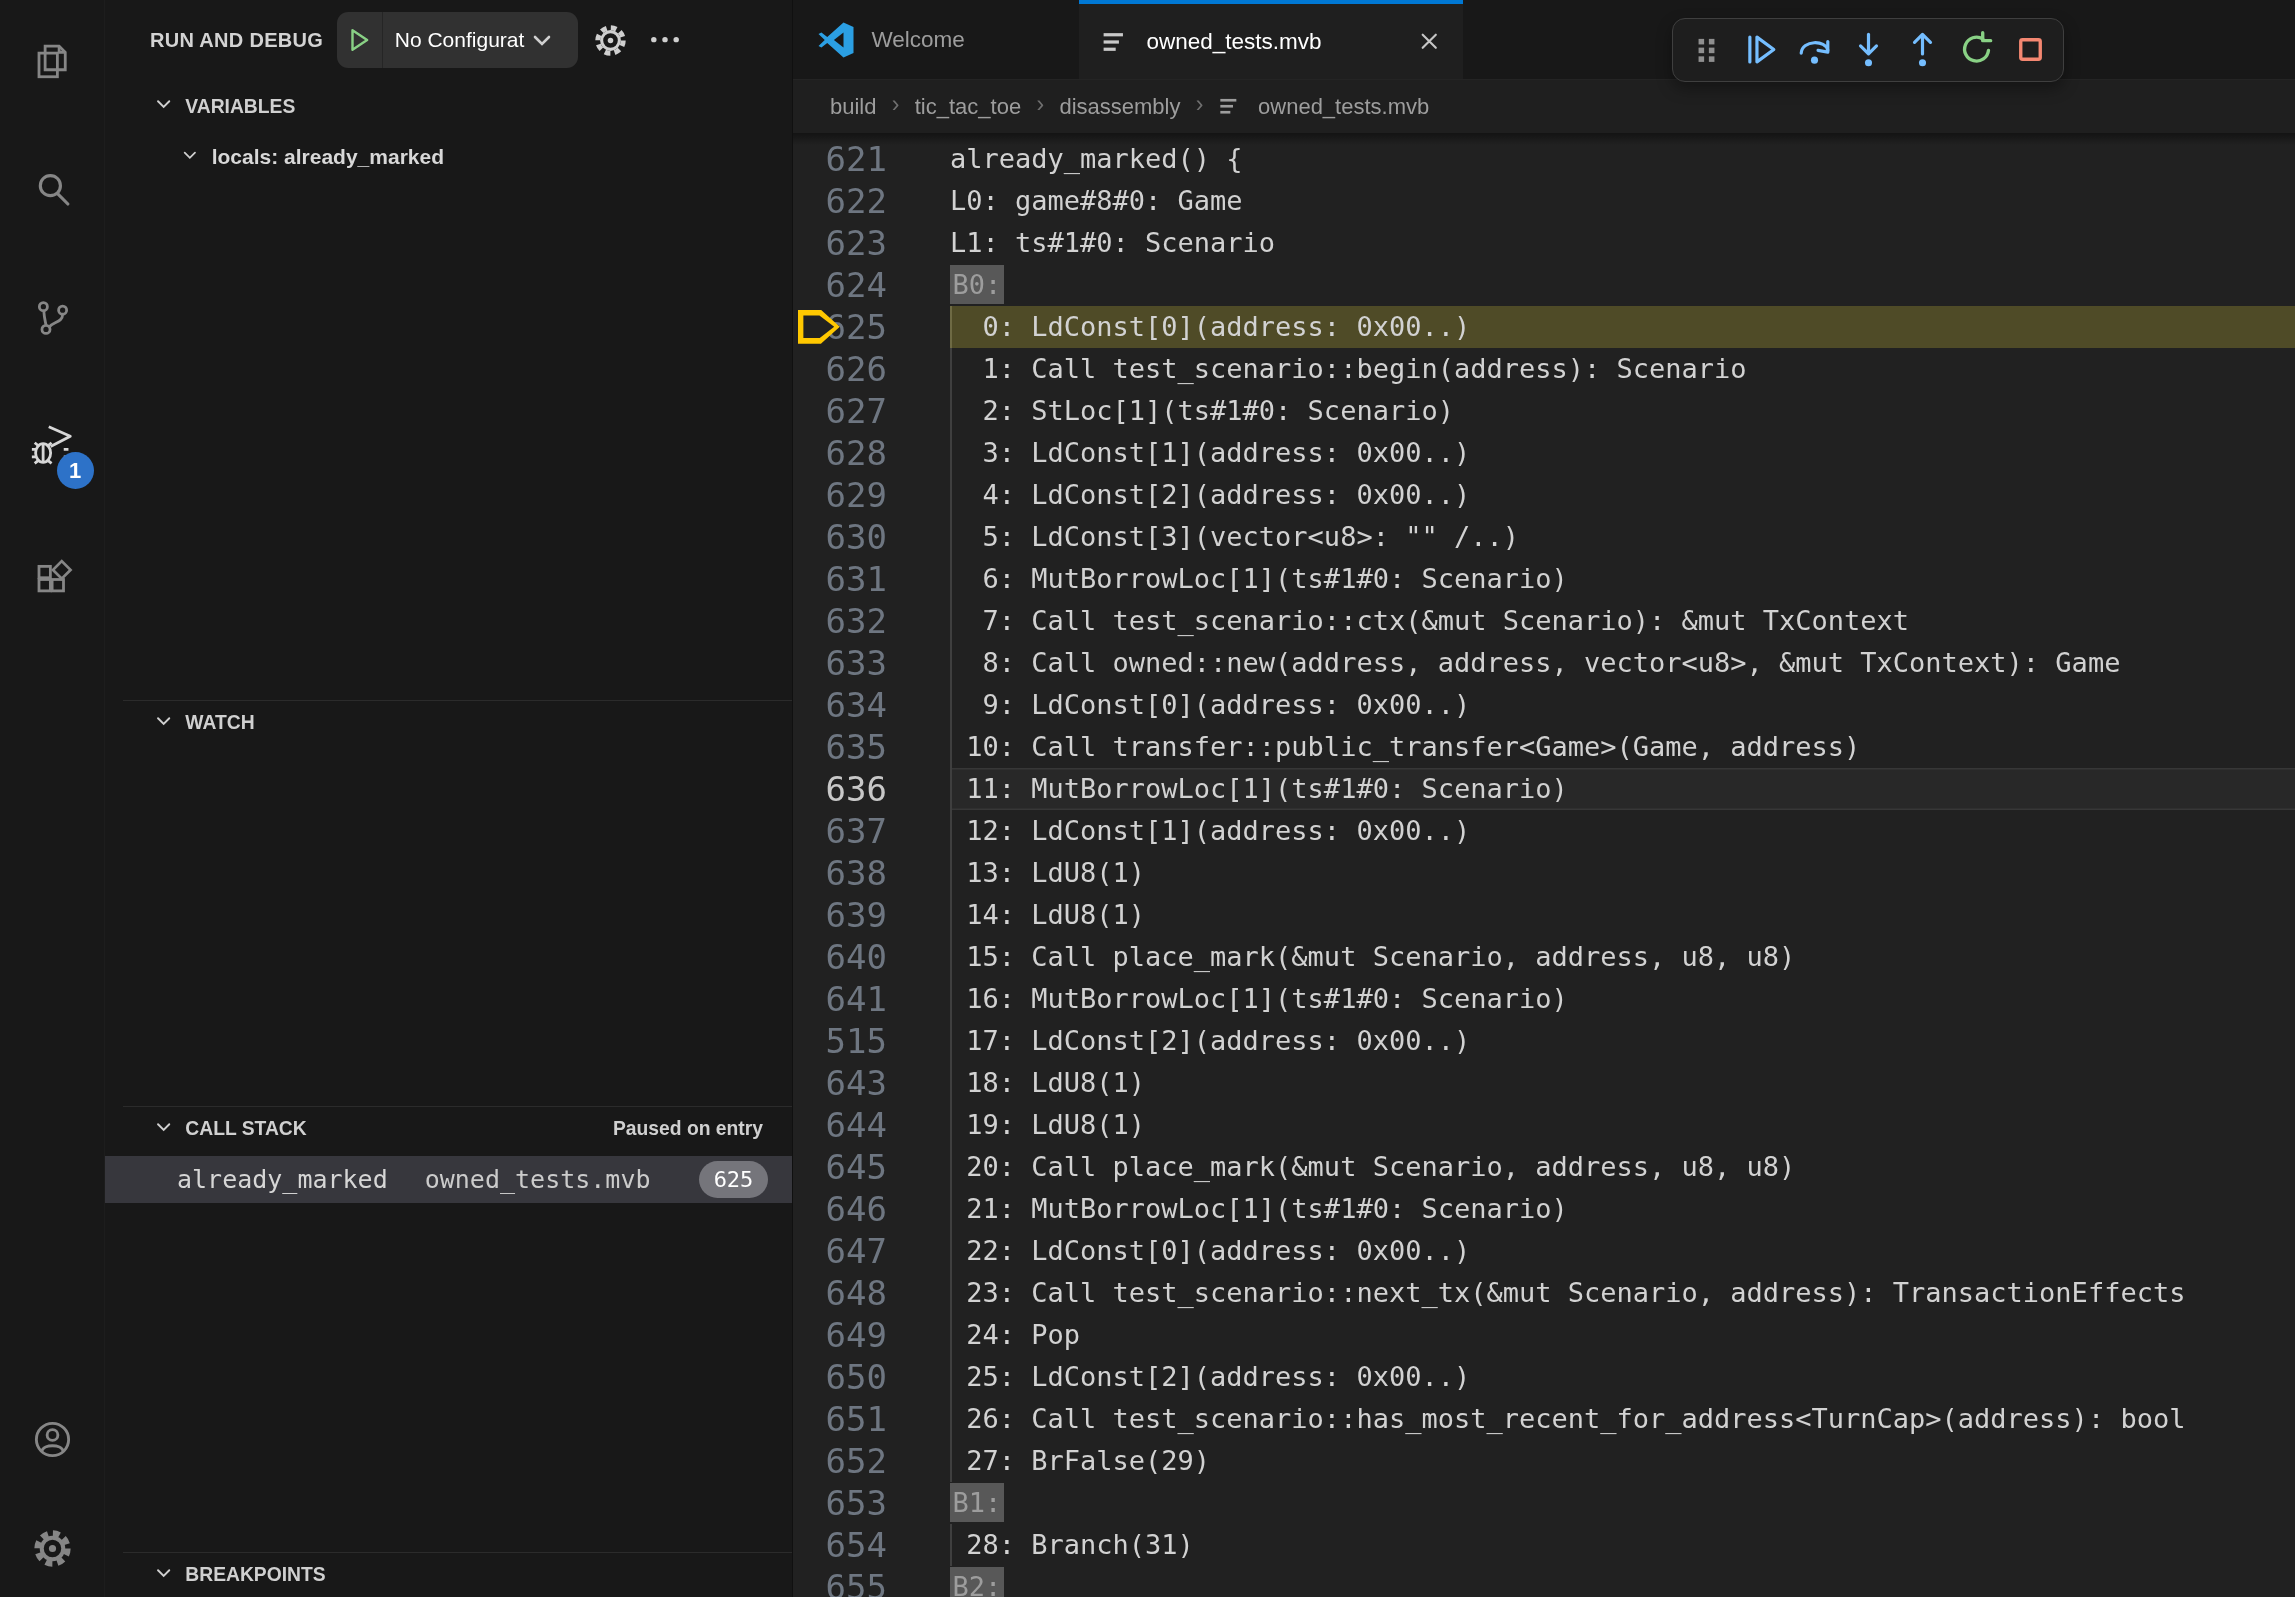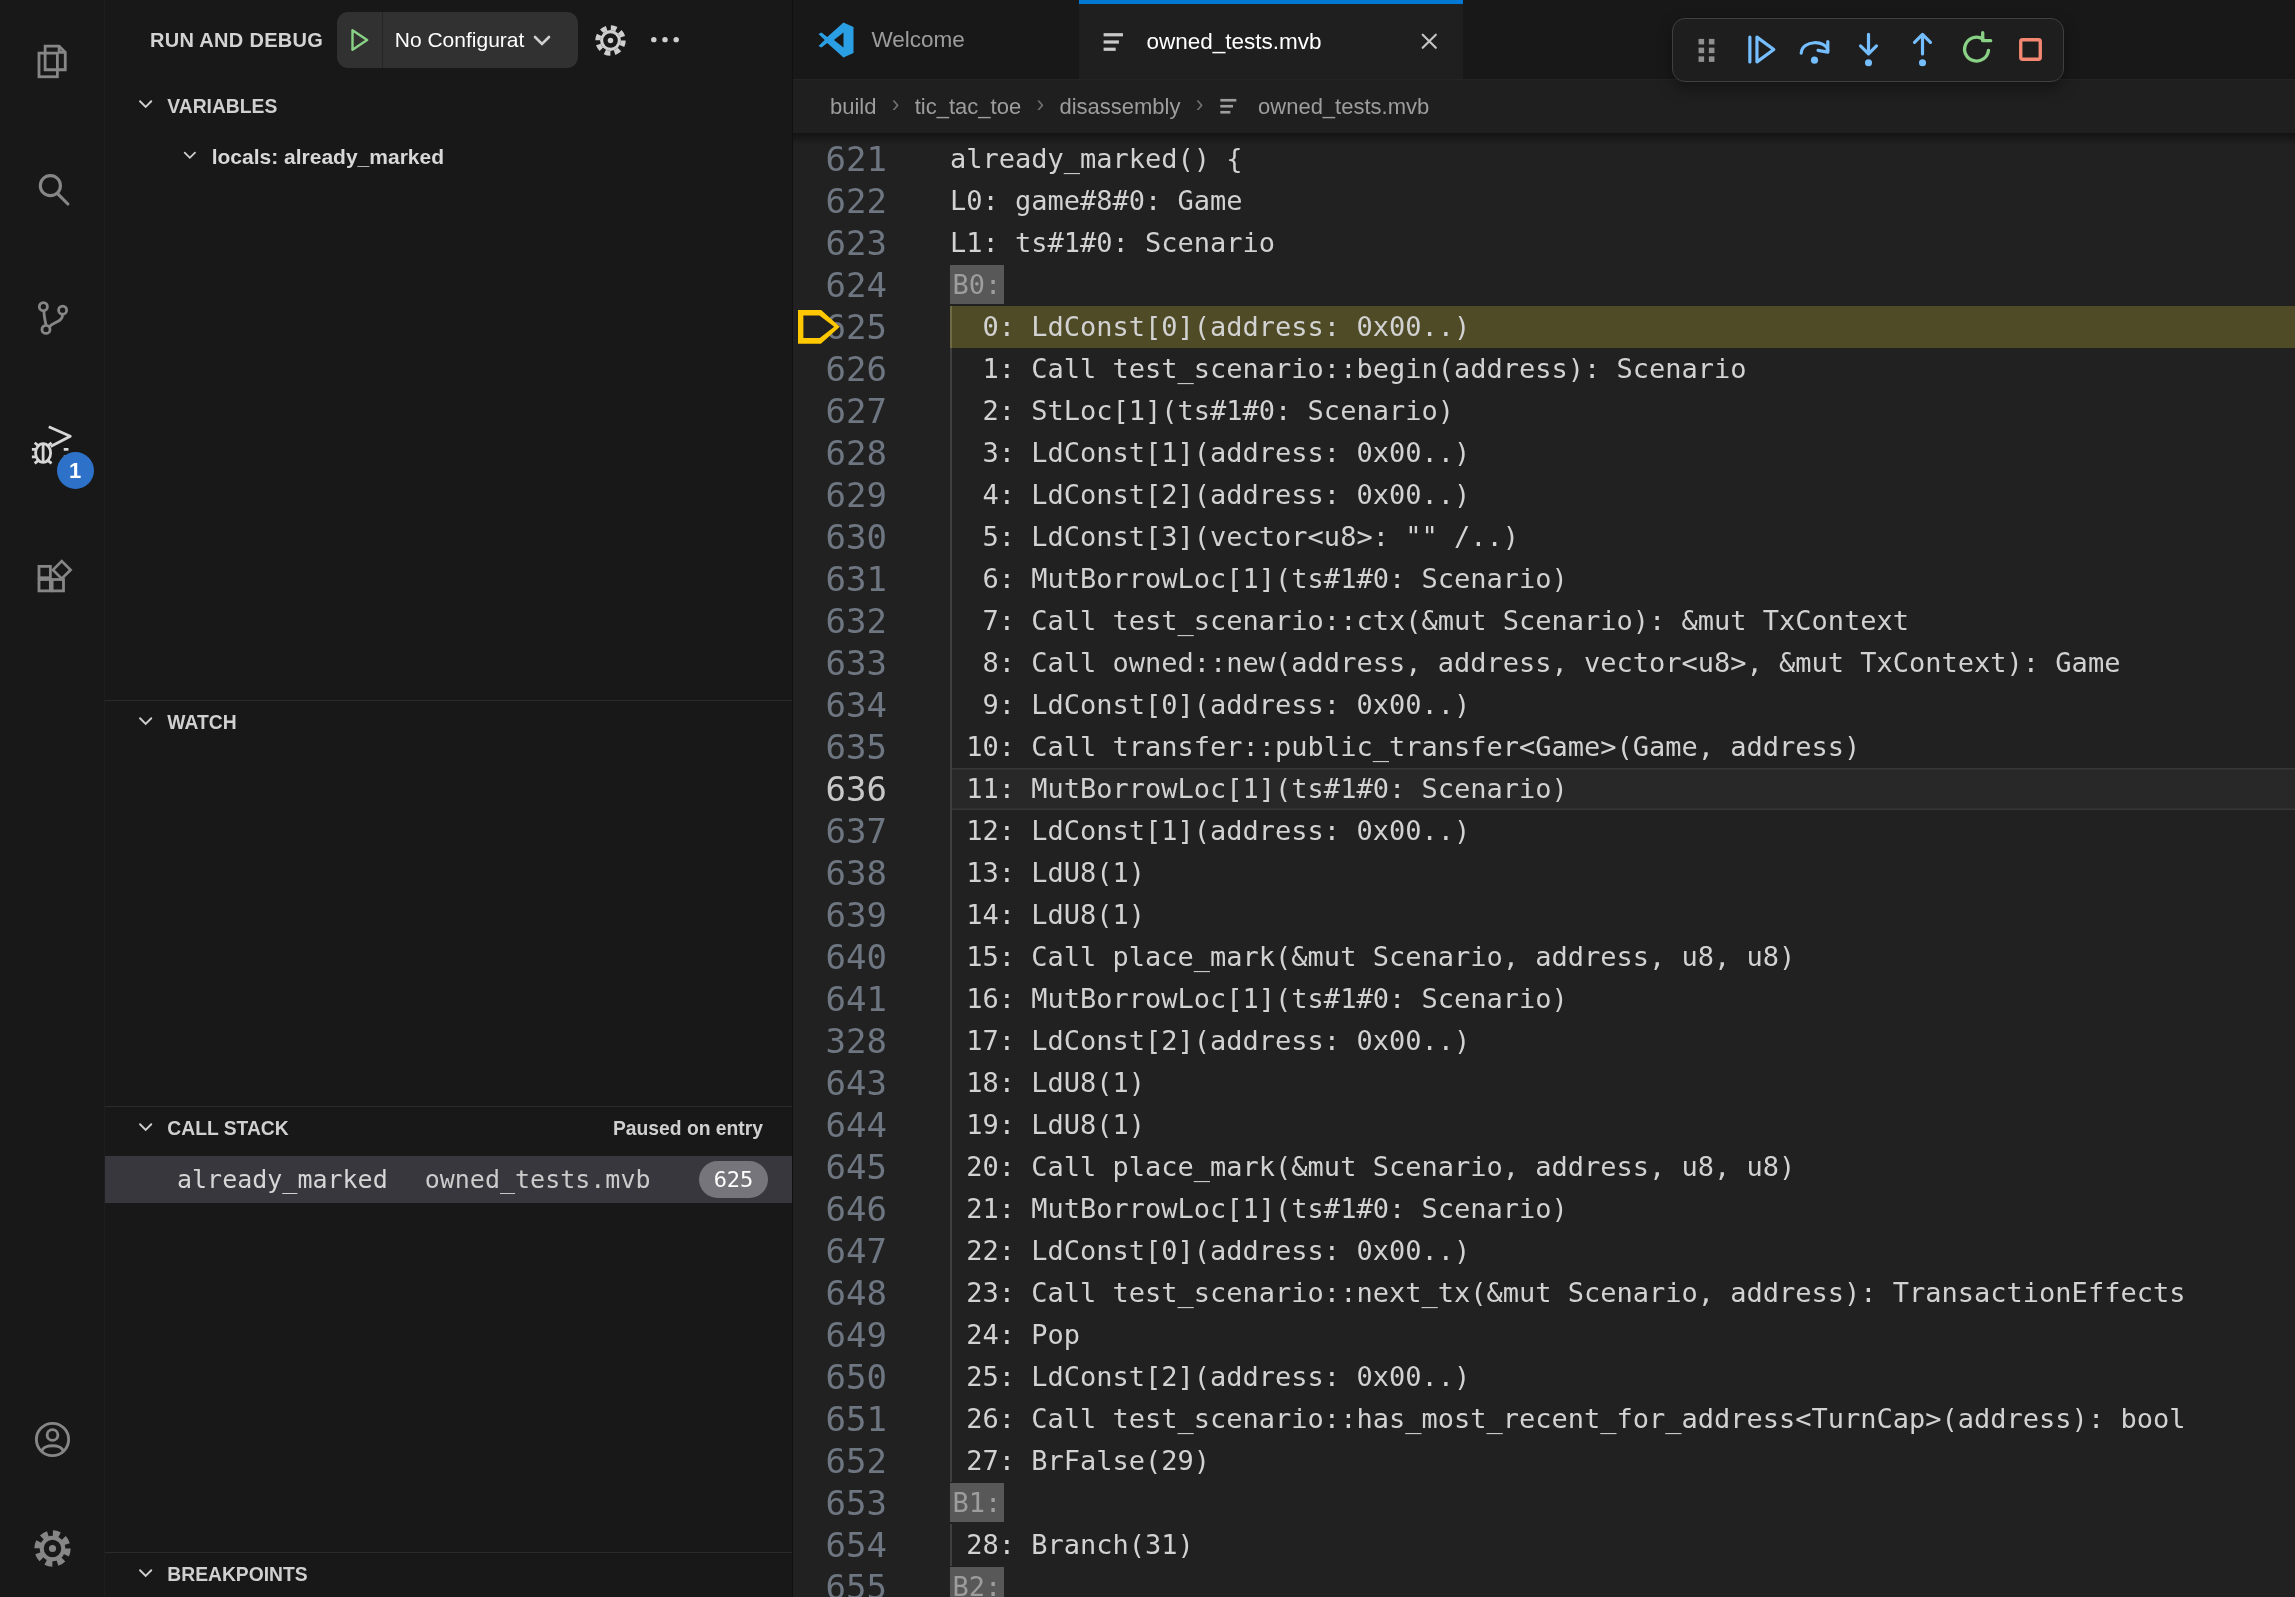--- a/index.html
+++ b/index.html
@@ -20,21 +20,21 @@
   .sb-header{position:absolute;top:0;left:0;right:0;height:80px;display:flex;align-items:center;}
   .sb-title{margin-left:45px;font-size:20px;font-weight:700;letter-spacing:0.3px;color:#d3d3d3;white-space:nowrap;}
   .cfg-dd{margin-left:13.7px;width:241px;height:56px;background:#313131;border-radius:11.3px;display:flex;align-items:center;overflow:hidden;flex:none;}
   .cfg-dd .playwrap{width:45px;display:flex;justify-content:center;}
   .cfg-sep{width:1.6px;height:56px;background:#252525;}
   .cfg-label{margin-left:11.3px;width:135px;font-size:21px;color:#ffffff;white-space:nowrap;overflow:hidden;}
   .icon-btn{display:flex;align-items:center;justify-content:center;color:#cfcfcf;}
   .sb-gear{margin-left:14.5px;}
   .sb-more{margin-left:19.3px;}
 
-  .sec-header{position:absolute;left:0;right:0;height:45px;display:flex;align-items:center;
+  .sec-header{position:absolute;left:18px;right:0;height:45px;display:flex;align-items:center;
               padding:0 29px 0 31px;gap:12px;font-size:19.3px;font-weight:700;color:#d0d0d0;border-top:0.8px solid #2b2b2b;}
   .sec-header.first{border-top:none;}
   .sec-status{margin-left:auto;font-size:19.3px;font-weight:700;color:#d0d0d0;}
   .tree-row{position:absolute;left:0;right:0;height:43px;display:flex;align-items:center;
             padding-left:76px;gap:13px;font-size:21px;font-weight:700;color:#d8d8d8;}
   .stack-row{position:absolute;left:0;right:0;height:47px;background:#37373d;display:flex;align-items:center;
              padding:0 24px 0 72px;font-family:"DejaVu Sans Mono",monospace;font-size:25px;color:#d6d6d6;}
   .stack-file{margin-left:37px;color:#cbcbcb;}
   .stack-badge{margin-left:auto;background:#75757b;color:#ffffff;border-radius:19.3px;min-width:69px;height:37px;
                display:flex;align-items:center;justify-content:center;font-size:22px;font-family:"DejaVu Sans Mono",monospace;}
@@ -403,21 +403,21 @@
           </div>
           <div class="row">
             <div class="gutter">640</div>
             <div class="content guide"> 15: Call place_mark(&amp;mut Scenario, address, u8, u8)</div>
           </div>
           <div class="row">
             <div class="gutter">641</div>
             <div class="content guide"> 16: MutBorrowLoc[1](ts#1#0: Scenario)</div>
           </div>
           <div class="row">
-            <div class="gutter">328</div>
+            <div class="gutter">515</div>
             <div class="content guide"> 17: LdConst[2](address: 0x00..)</div>
           </div>
           <div class="row">
             <div class="gutter">643</div>
             <div class="content guide"> 18: LdU8(1)</div>
           </div>
           <div class="row">
             <div class="gutter">644</div>
             <div class="content guide"> 19: LdU8(1)</div>
           </div>

